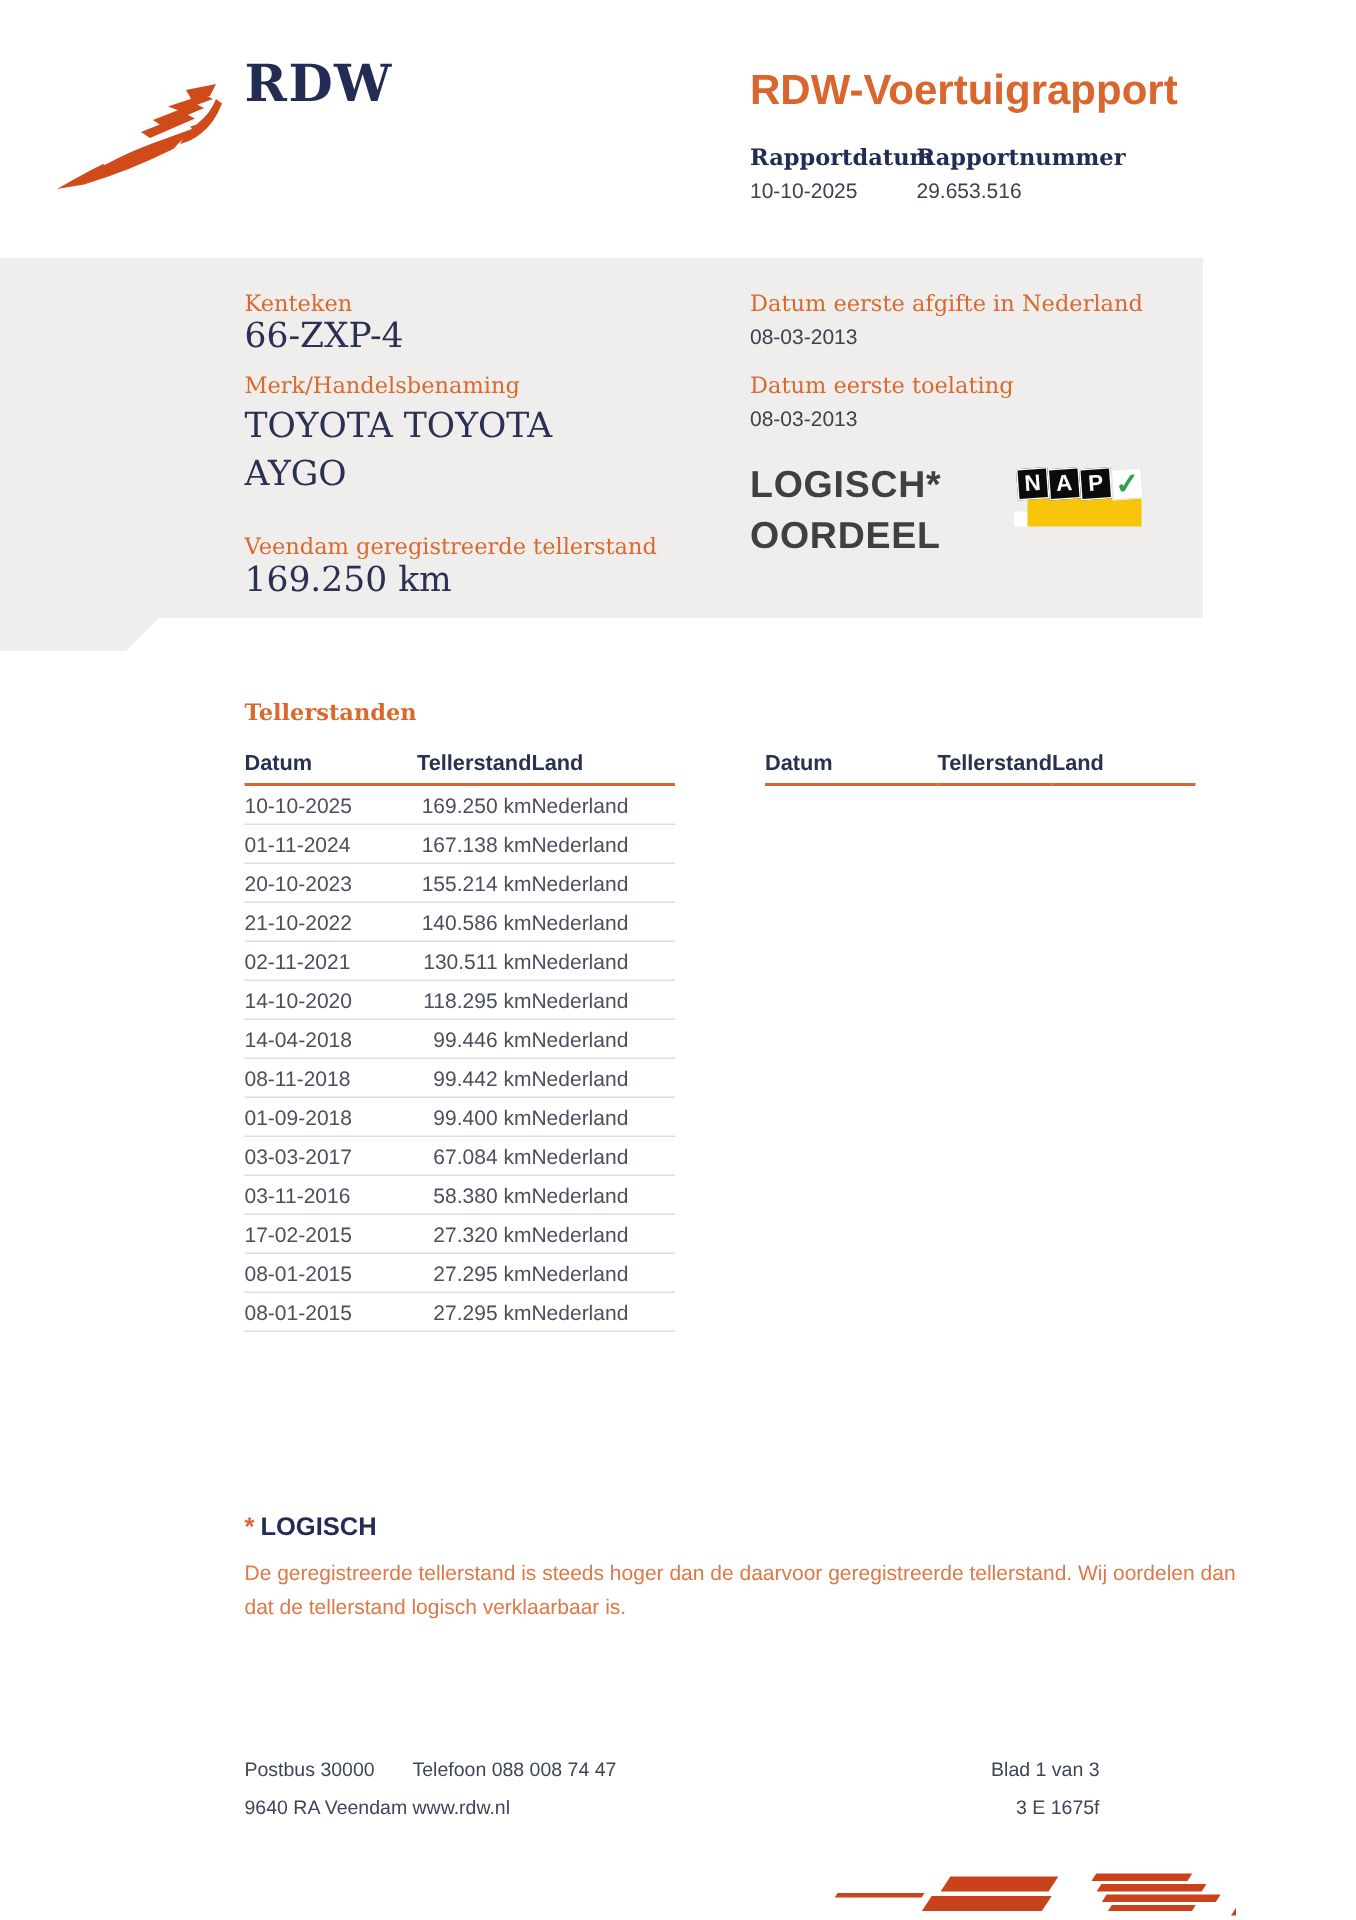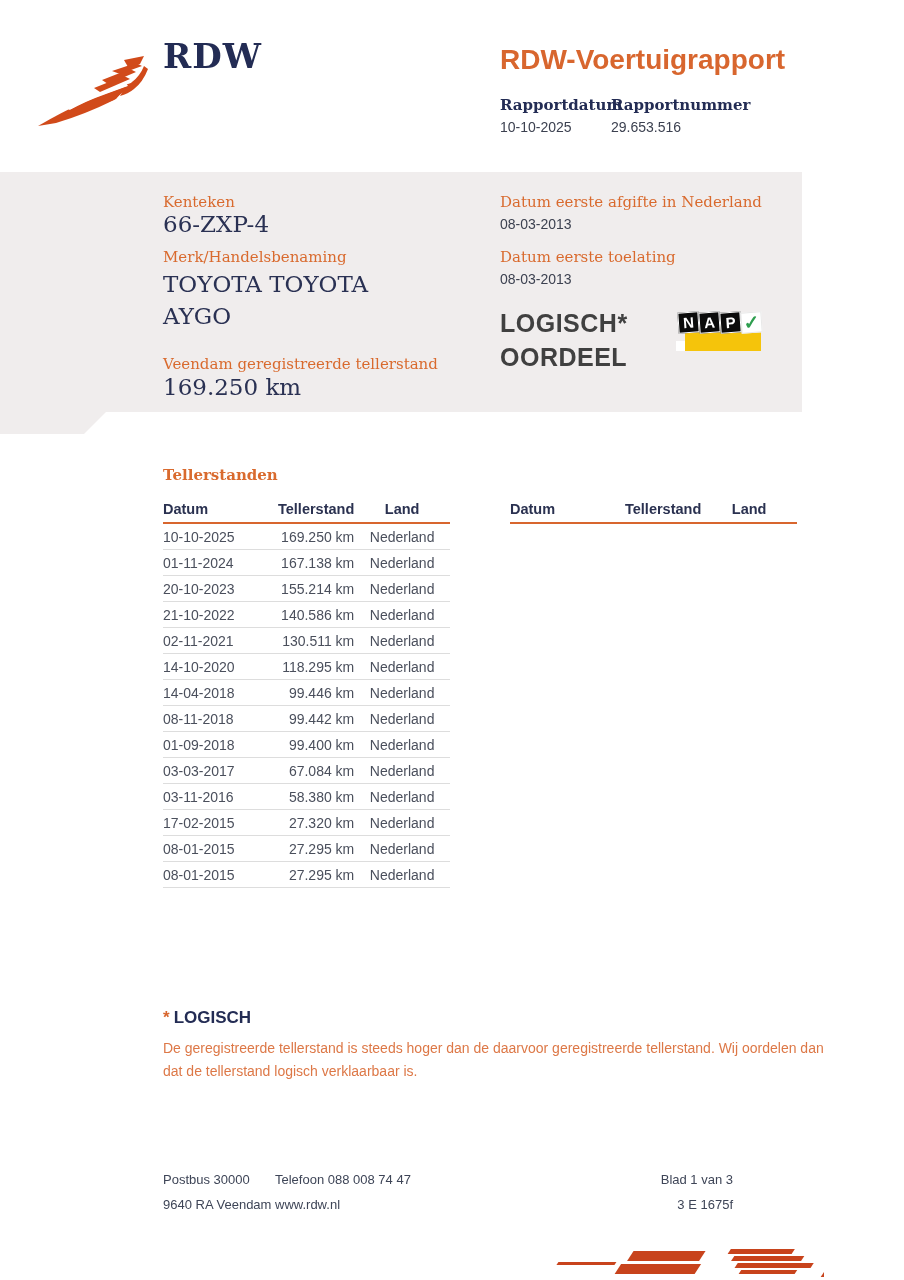--- a/index.html
+++ b/index.html
@@ -87,21 +87,21 @@
   .km-table th {
     font-size: 14.5px; font-weight: bold; color: #2A3150;
     border-bottom: 2px solid #D8662E; padding: 2px 0 5px 0;
   }
   .km-table td {
     font-size: 14px; color: #4A4F5C;
     border-bottom: 1px solid #DDDDDD; padding: 4.5px 0;
   }
   .col-datum { text-align: left; width: 115px; }
   .col-teller { text-align: right; width: 75px; }
-  .col-land { text-align: center; }
+  .col-land { text-align: left; }
 
   
   .note-title { position: absolute; left: 163px; top: 1008px; font-size: 17px; font-weight: bold; color: #232C54; }
   .note-title .star { color: #D8662E; font-weight: bold; margin-right: 4px; }
   .note-text {
     position: absolute; left: 163px; top: 1037px; width: 680px;
     font-size: 14px; line-height: 23px; color: #DD7847;
   }
 
   

